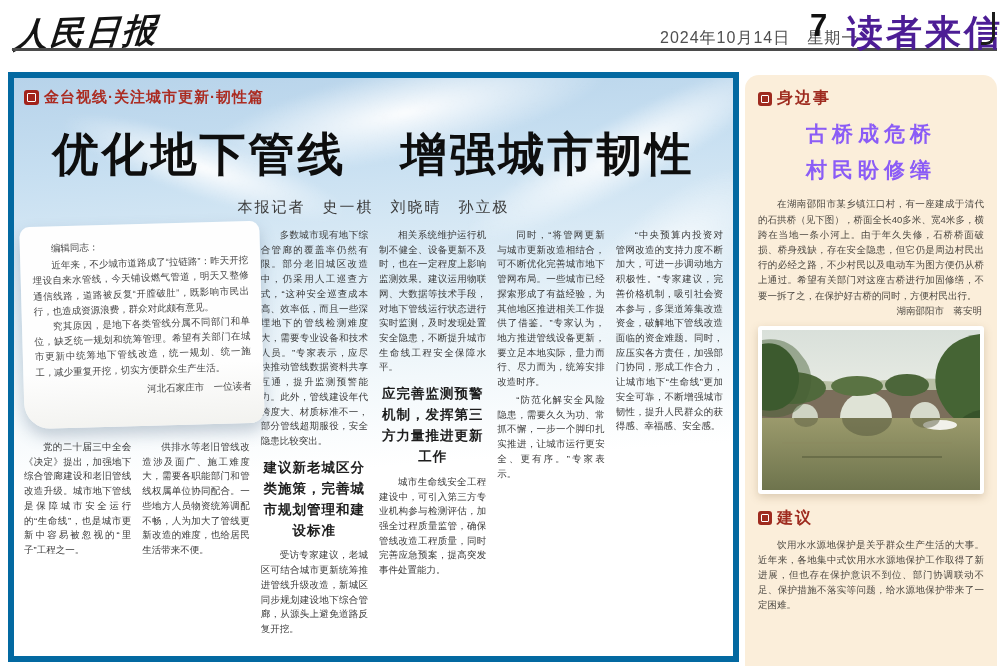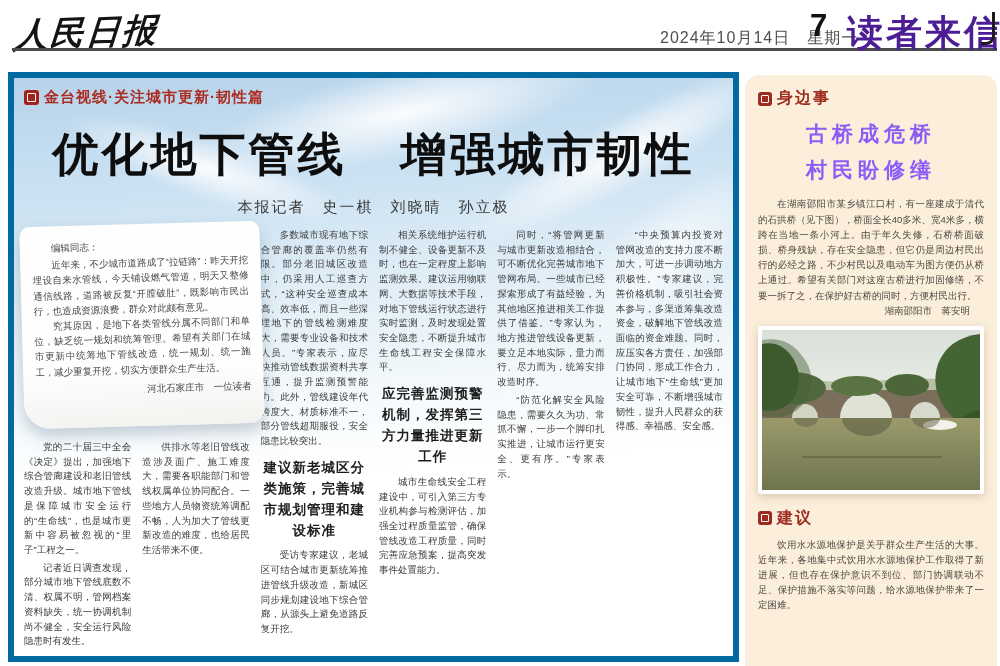--- a/index.html
+++ b/index.html
@@ -72,21 +72,21 @@
     padding:13px 13px 4px;box-sizing:border-box;overflow:hidden;
   }
   .tag{display:flex;align-items:center;gap:5px;margin-bottom:8px;}
   .tag-icon{width:14px;height:14px;background:#9e2b1f;border-radius:3px;position:relative;flex:0 0 auto;}
   .tag-icon::after{content:"";position:absolute;left:3px;top:3px;right:3px;bottom:3px;border:1.5px solid #fff;border-radius:1px;}
   .tag-text{font-size:16px;font-weight:800;color:#9e2b1f;letter-spacing:2px;}
   .side-title{font-family:"Liberation Serif","DejaVu Serif",serif;font-size:21px;font-weight:700;
     color:#8b5cf6;text-align:center;letter-spacing:5px;line-height:1.7;margin:2px 0 8px;}
   .side-body{font-size:9.5px;line-height:1.6;color:#4c4842;text-align:justify;}
   .side-body p{margin:0 0 2px;text-indent:2em;}
-  .side-sig{font-size:9.5px;color:#4c4842;text-align:right;margin:2px 14px 8px;}
+  .side-sig{font-size:9.5px;color:#4c4842;text-align:right;margin:2px 2px 8px;}
   .photo-frame{width:226px;background:#fff;padding:4px;box-sizing:border-box;margin:2px auto 14px;
     box-shadow:0 3px 8px rgba(120,90,50,.25);border-radius:3px;}
   .photo-frame svg{display:block;}
 </style>
 </head>
 <body>
 
 <div class="masthead">人民日报</div>
 <div class="header-rule"></div>
 <div class="header-date">2024年10月14日　星期一</div>
@@ -118,21 +118,20 @@
     <p class="salute">编辑同志：</p>
     <p>近年来，不少城市道路成了“拉链路”：昨天开挖埋设自来水管线，今天铺设燃气管道，明天又整修通信线路，道路被反复“开膛破肚”，既影响市民出行，也造成资源浪费，群众对此颇有意见。</p>
     <p>究其原因，是地下各类管线分属不同部门和单位，缺乏统一规划和统筹管理。希望有关部门在城市更新中统筹地下管线改造，统一规划、统一施工，减少重复开挖，切实方便群众生产生活。</p>
     <p class="sig">河北石家庄市　一位读者</p>
   </div>
 
   <div class="cols">
     <div class="col">
       <div class="spacer"></div>
       <p>党的二十届三中全会《决定》提出，加强地下综合管廊建设和老旧管线改造升级。城市地下管线是保障城市安全运行的“生命线”，也是城市更新中容易被忽视的“里子”工程之一。</p>
-      <p>记者近日调查发现，部分城市地下管线底数不清、权属不明，管网档案资料缺失，统一协调机制尚不健全，安全运行风险隐患时有发生。</p>
 
     </div>
     <div class="col">
       <div class="spacer"></div>
       <p>供排水等老旧管线改造涉及面广、施工难度大，需要各职能部门和管线权属单位协同配合。一些地方人员物资统筹调配不畅，人为加大了管线更新改造的难度，也给居民生活带来不便。</p>
 
     </div>
     <div class="col">
       <p>多数城市现有地下综合管廊的覆盖率仍然有限。部分老旧城区改造中，仍采用人工巡查方式，“这种安全巡查成本高、效率低，而且一些深埋地下的管线检测难度大，需要专业设备和技术人员。”专家表示，应尽快推动管线数据资料共享互通，提升监测预警能力。此外，管线建设年代跨度大、材质标准不一，部分管线超期服役，安全隐患比较突出。</p>
       <h3 class="subhead">建议新老城区分类施策，完善城市规划管理和建设标准</h3>

